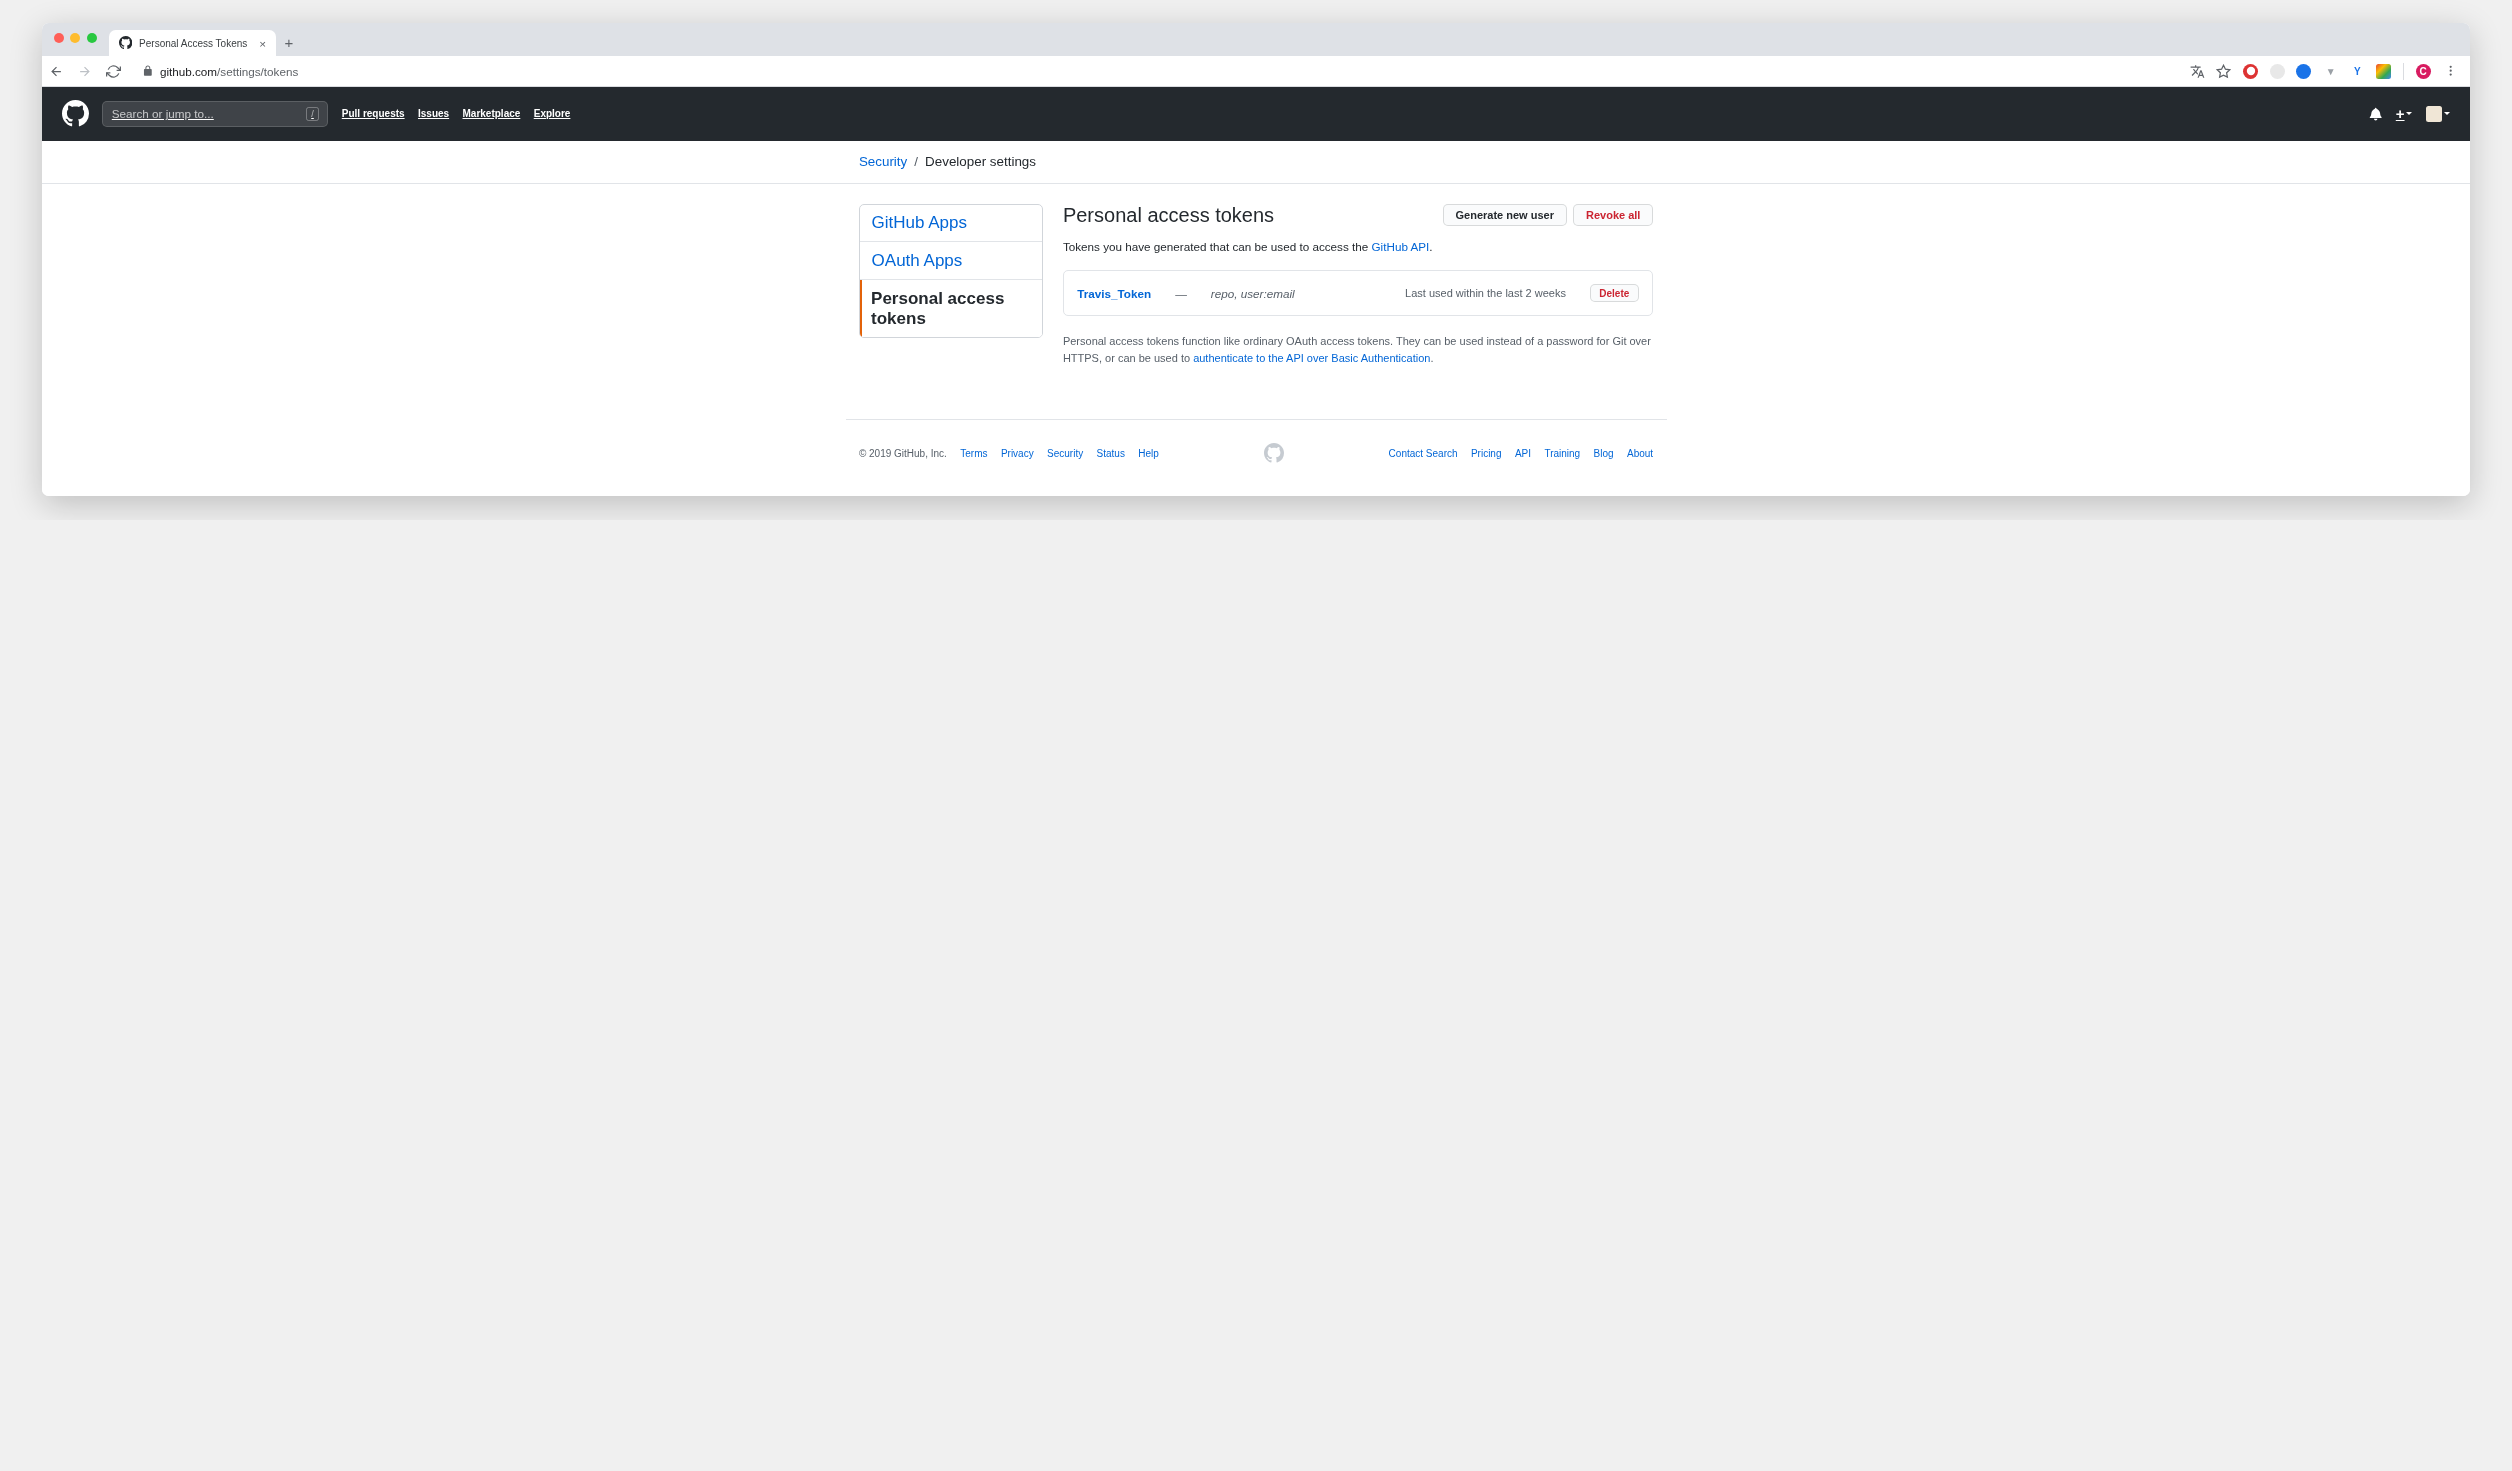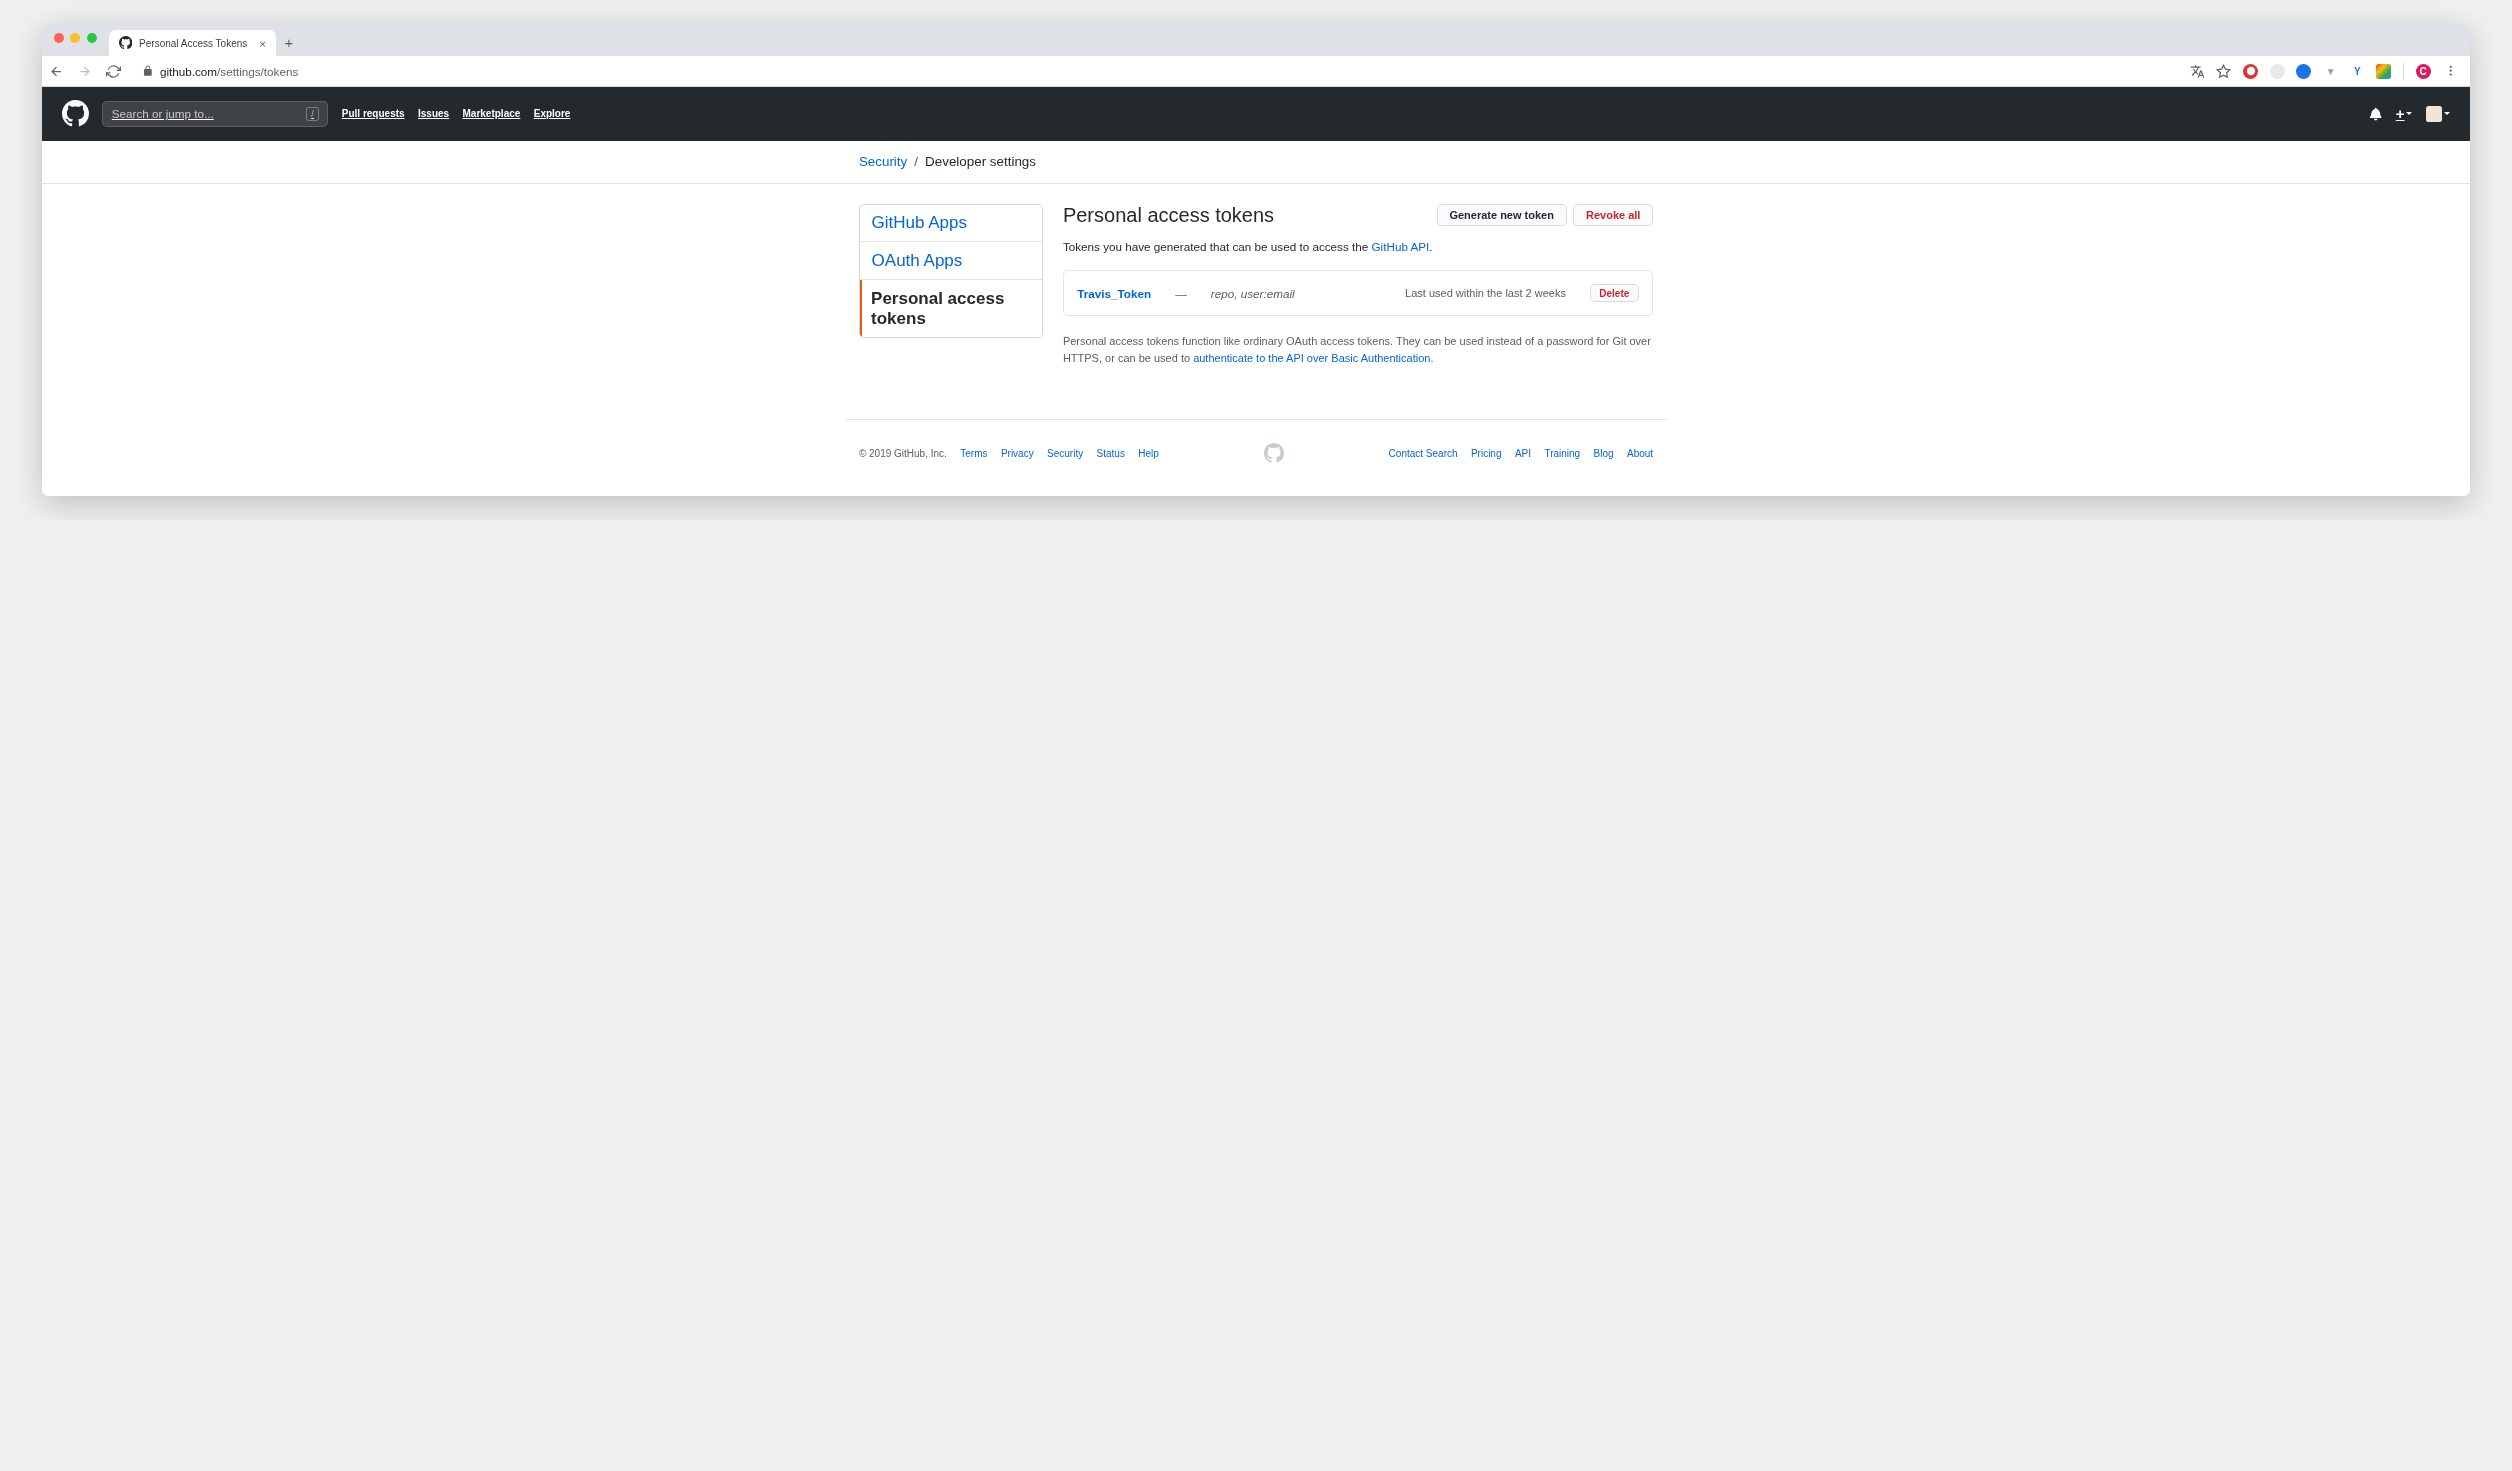--- a/index.html
+++ b/index.html
@@ -193,21 +193,21 @@
         <nav class="sidebar-menu">
           <a class="sidebar-item">GitHub Apps</a>
           <a class="sidebar-item">OAuth Apps</a>
           <a class="sidebar-item active">Personal access tokens</a>
         </nav>
       </aside>
 
       <div class="content-col">
         <div class="page-header">
           <h2 class="page-title">Personal access tokens</h2>
-          <button class="btn">Generate new token</button>
+          <button class="btn">Generate new user</button>
           <button class="btn btn-danger-text">Revoke all</button>
         </div>
 
         <p class="intro-text">
           <span>Tokens you have generated that can be used to access the </span><a class="link">GitHub API</a><span>.</span>
         </p>
 
         <div class="token-list">
           <div class="token-item">
             <a class="token-name">Travis_Token</a>

